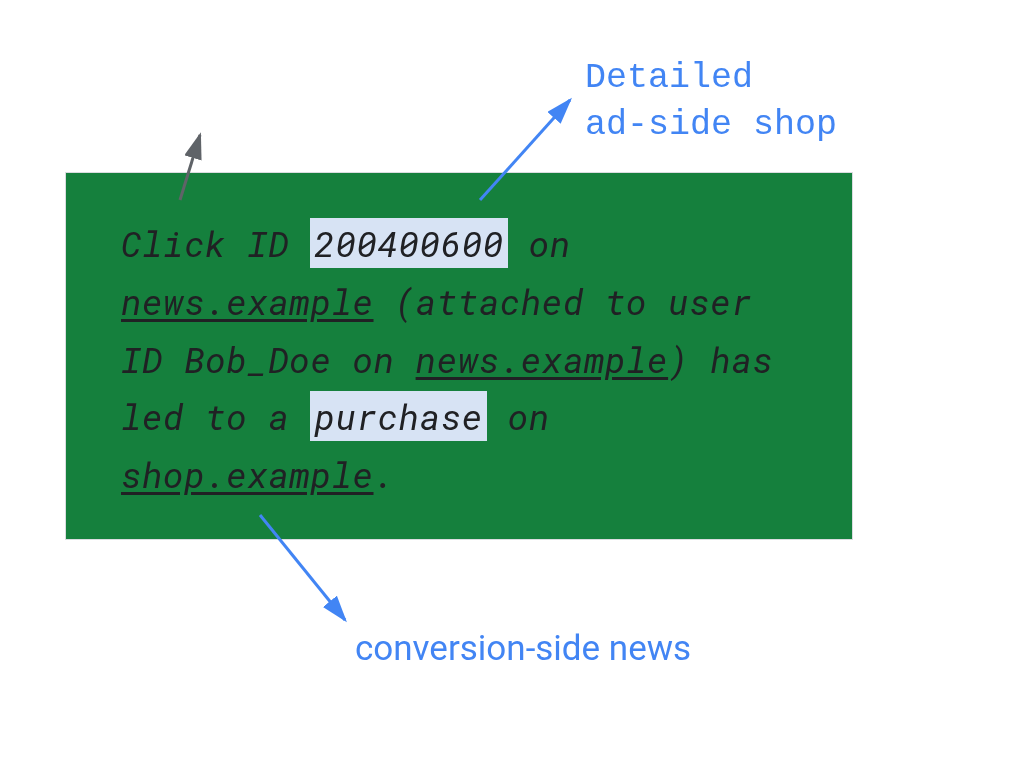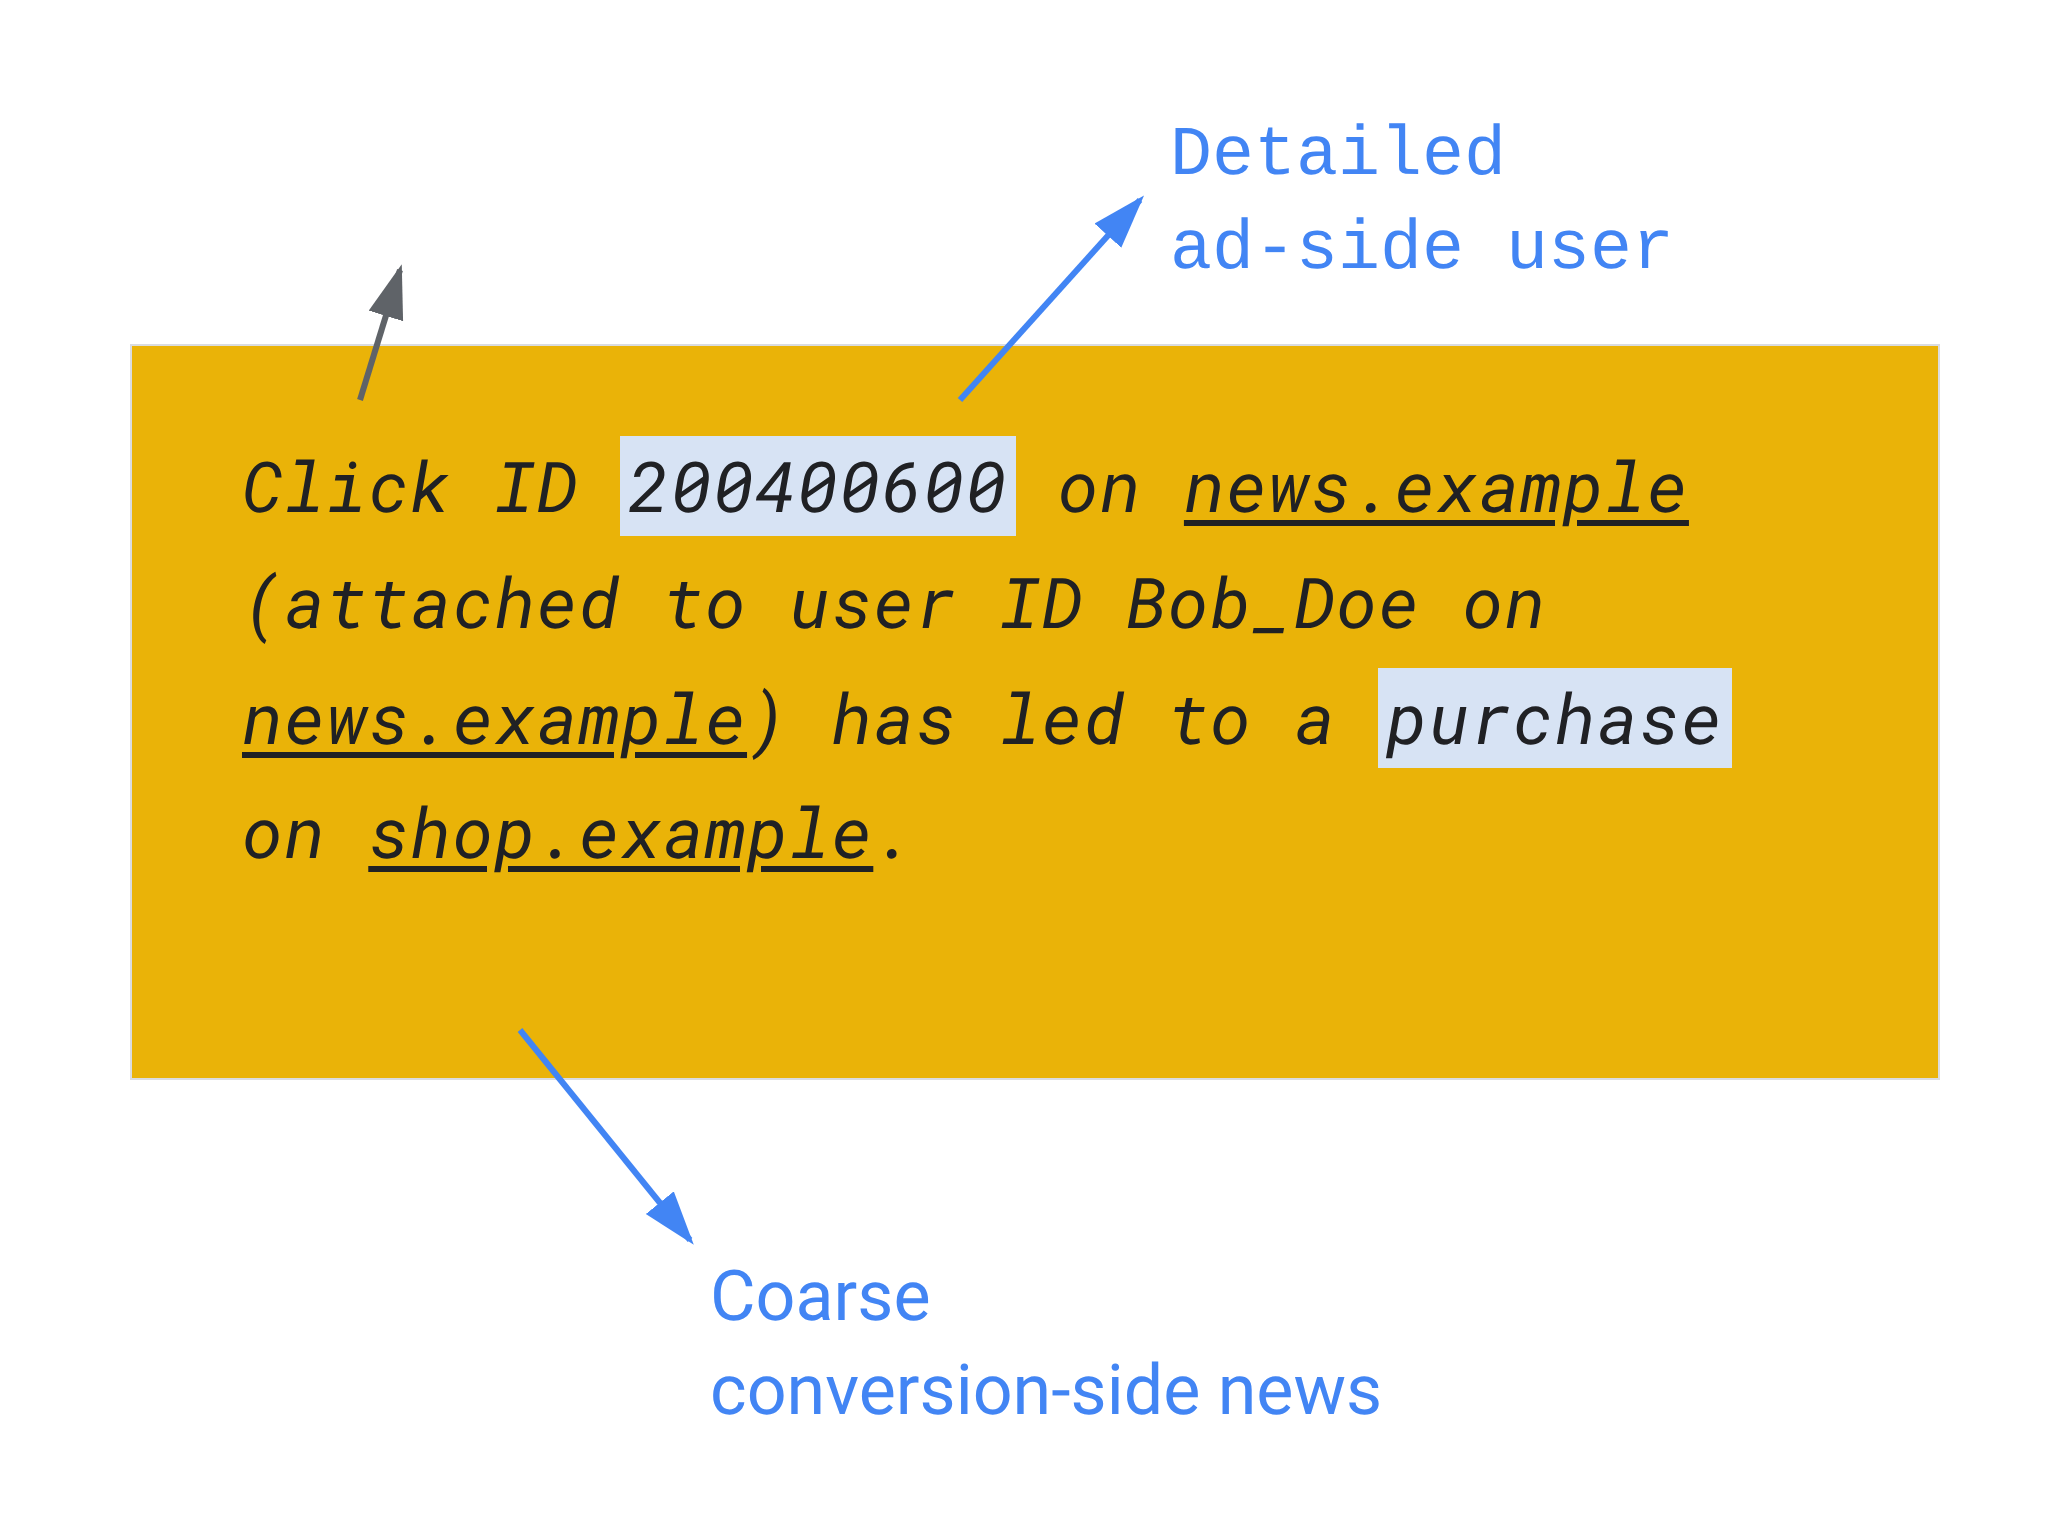--- a/index.html
+++ b/index.html
@@ -39,23 +39,23 @@
       color: #4285f4;
       font-weight: 400;
       line-height: 1.35;
       font-family: Liberation Mono, monospace;
     }
 
     .report-box {
       position: absolute;
       top: 172px;
       left: 65px;
-      width: 905px;
+      width: 788px;
       height: 368px;
-      background: #eab308;
+      background: #15803d;
       border: 1px solid #dadce0;
       padding: 42px 55px;
     }
 
     .report-text {
       font-family: "Roboto Mono", "Courier New", Courier, monospace;
       font-style: italic;
       font-size: 35px;
       line-height: 1.65;
       color: #202124;
@@ -92,31 +92,30 @@
     }
   </style>
 </head>
 <body>
 
 <div class="diagram-container">
 
 
   <div class="top-label-blue">
       <div>Detailed</div>
-      <div>ad-side user</div>
+      <div>ad-side shop</div>
     </div>
 
   <div class="report-box">
     <div class="report-text">
       <span>Click ID </span><span class="highlight">200400600</span><span> on </span><span class="underline">news.example</span><span> (attached to user ID Bob_Doe on </span><span class="underline">news.example</span><span>) has led to a </span><span class="highlight">purchase</span><span> on </span><span class="underline">shop.example</span><span>.</span>
     </div>
   </div>
 
   <div class="bottom-label-blue">
-      <div>Coarse</div>
       <div>conversion-side news</div>
     </div>
 
   <svg class="arrow-svg">
     <defs>
       <marker id="arrowhead-gray" markerWidth="10" markerHeight="10" refX="8" refY="3" orient="auto">
         <polygon points="0 0, 9 3, 0 6" fill="#5f6368"></polygon>
       </marker>
       <marker id="arrowhead-blue" markerWidth="10" markerHeight="10" refX="8" refY="3" orient="auto">
         <polygon points="0 0, 9 3, 0 6" fill="#4285f4"></polygon>

